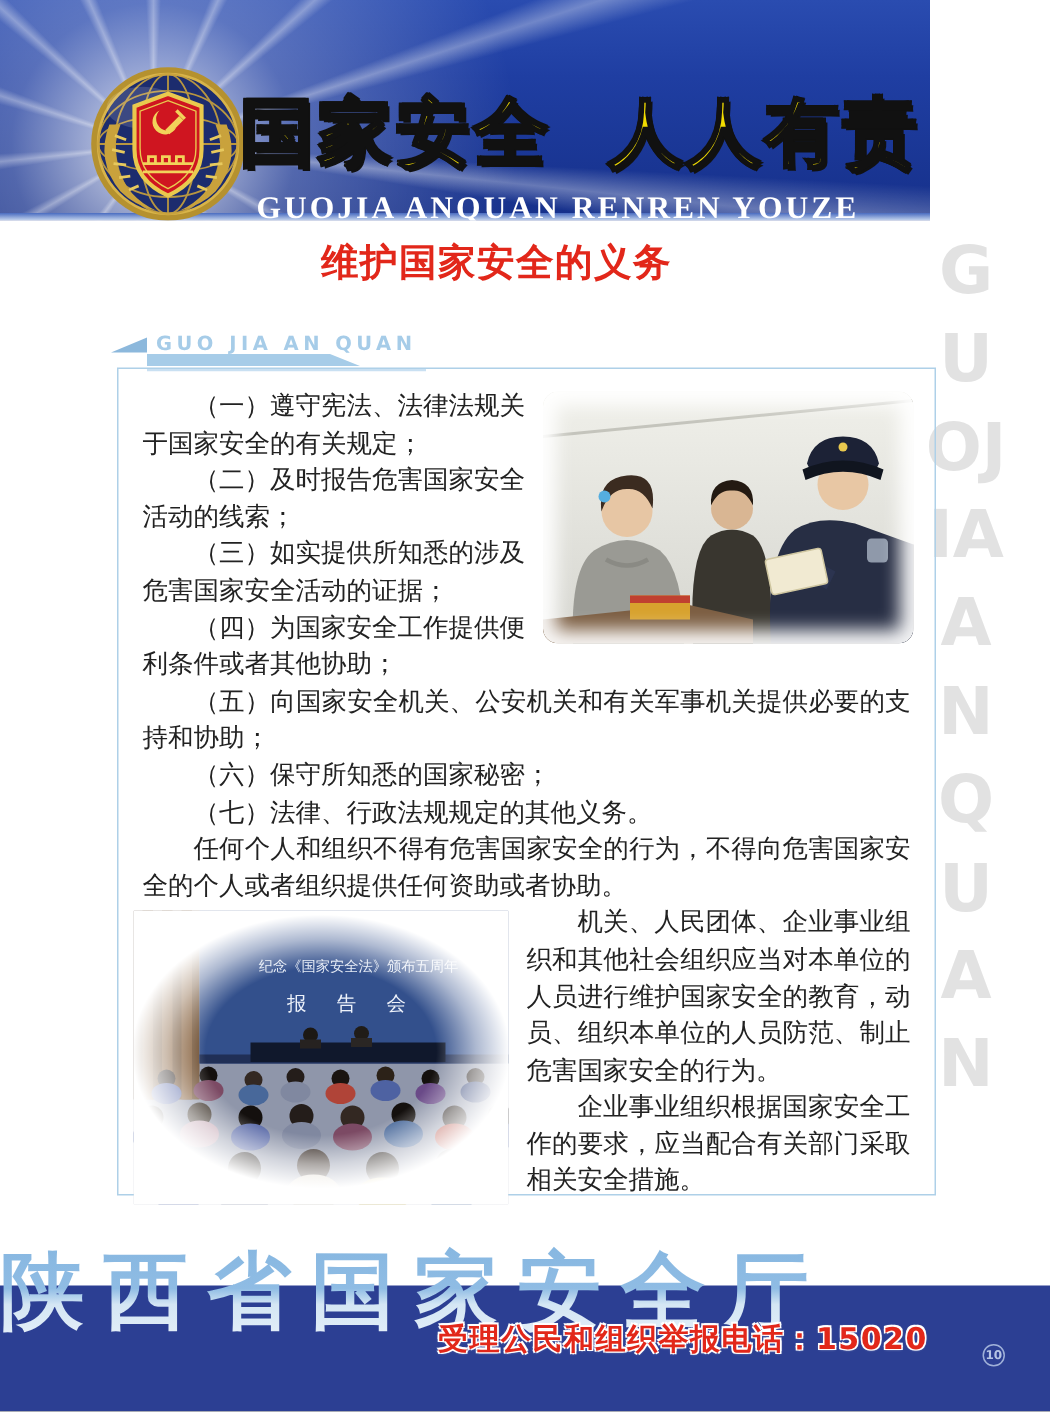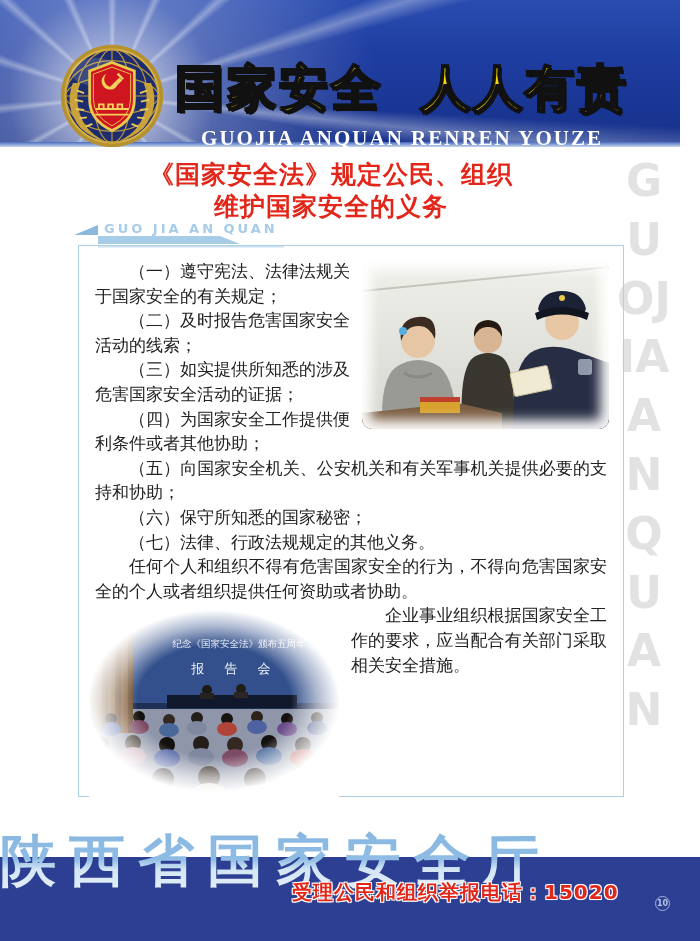--- a/index.html
+++ b/index.html
@@ -3,21 +3,21 @@
 <meta charset="utf-8">
 <style>
   html,body{margin:0;padding:0;background:#888;}
   .poster{
     position:relative;width:700px;height:941px;margin:0 auto;
     background:#ffffff;overflow:hidden;
     font-family:"DejaVu Sans","Liberation Sans",sans-serif;
   }
   
   .banner{
-    position:absolute;left:0;top:0;width:680px;height:147px;
+    position:absolute;left:0;top:0;width:620px;height:147px;
     background:
       radial-gradient(circle at 16.5% 66%, rgba(255,255,255,.85) 0%, rgba(255,255,255,.25) 18%, rgba(255,255,255,0) 46%),
       linear-gradient(180deg,#2a4cb0 0%,#1f3ea2 35%,#16308a 100%);
     overflow:hidden;
   }
   .banner::before{
     content:"";position:absolute;inset:0;
     background:repeating-conic-gradient(from 8deg at 16.5% 66%,
       rgba(255,255,255,0) 0deg 13deg,
       rgba(255,255,255,.34) 16deg,
@@ -139,21 +139,20 @@
       </g>
     </svg>
     <div class="banner-title"><span>国家安全</span><span class="gap"></span><span>人人有责</span></div>
     <div class="banner-subtitle">GUOJIA ANQUAN RENREN YOUZE</div>
   </header>
 
   <main class="content">
     <div class="watermark">GUOJIAANQUAN</div>
 
     <h1 class="heading">
-      <span>《国家安全法》规定公民、组织</span>
       <span>维护国家安全的义务</span>
     </h1>
 
     <svg class="ribbon" width="210" height="32" viewBox="0 0 210 32">
       <polygon points="0,18 24,8 24,18" fill="#8cb8dc"></polygon>
       <text x="30" y="16" font-size="13" font-weight="bold" letter-spacing="3" fill="#a6cce8">GUO JIA AN QUAN</text>
       <polygon points="24,19 146,19 166,27 24,27" fill="#a6cce8"></polygon>
       <rect x="24" y="29" width="186" height="1.5" fill="#c9e0f2"></rect>
     </svg>
 
@@ -258,20 +257,21 @@
             <circle cx="120" cy="170" r="11" fill="#332822"></circle>
               <ellipse cx="120" cy="188" rx="18" ry="12" fill="#d8d0c0"></ellipse>
             <circle cx="166" cy="172" r="11" fill="#1a1410"></circle>
               <ellipse cx="166" cy="190" rx="18" ry="12" fill="#c8b040"></ellipse>
             <circle cx="212" cy="170" r="11" fill="#241d1a"></circle>
               <ellipse cx="212" cy="188" rx="18" ry="12" fill="#48689a"></ellipse>
           </g>
         </svg>
       </figure>
 
+      <p>机关、人民团体、企业事业组织和其他社会组织应当对本单位的人员进行维护国家安全的教育，动员、组织本单位的人员防范、制止危害国家安全的行为。</p>
       <p>企业事业组织根据国家安全工作的要求，应当配合有关部门采取相关安全措施。</p>
     </section>
   </main>
 
   <footer>
     <div class="band"></div>
     <div class="department">陕西省国家安全厅</div>
     <div class="hotline">受理公民和组织举报电话：15020</div>
     <div class="page-badge">10</div>
   </footer>

